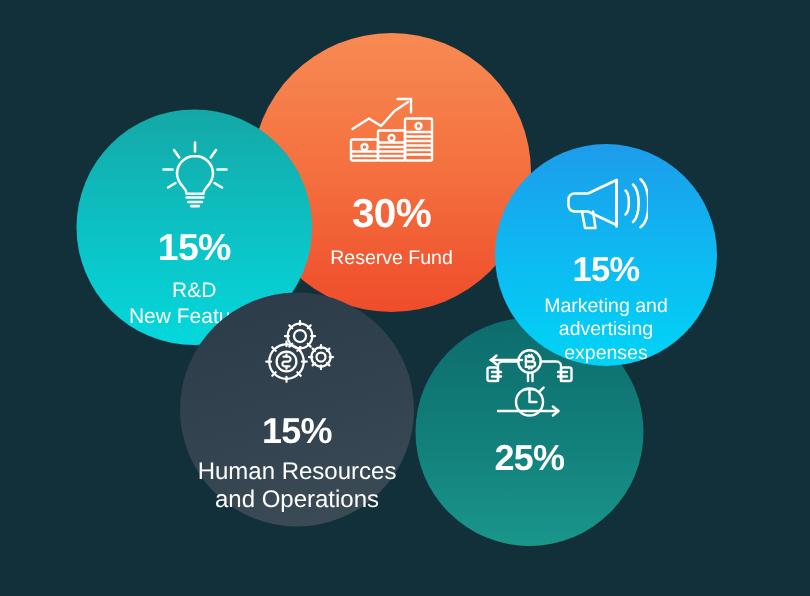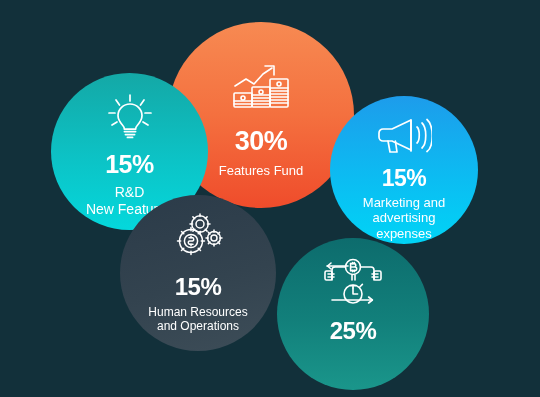--- a/index.html
+++ b/index.html
@@ -62,37 +62,37 @@
     left:330px; top:96px; width:148px; height:148px;
     background:linear-gradient(180deg,#1d9ceb 0%,#0cbcf2 55%,#00d4f6 100%);
     padding-top:20px;
     z-index:3;
   }
   #b-marketing .pct { font-size:23px; margin-top:7px; }
   #b-marketing .label { font-size:13px; margin-top:5px; }
 
   
   #b-transaction {
-    left:277px; top:238px; width:152px; height:152px;
+    left:277px; top:212px; width:152px; height:152px;
     background:linear-gradient(180deg,#0d6c6d 0%,#12807b 55%,#1a968b 100%);
     padding-top:20px;
     z-index:2;
   }
   #b-transaction .pct { font-size:24px; margin-top:7px; }
   #b-transaction .label { font-size:12px; margin-top:6px; }
 
   
   #b-hr {
     left:120px; top:195px; width:156px; height:156px;
     background:linear-gradient(165deg,#2b3b49 0%,#33434f 55%,#3d4d58 100%);
     padding-top:18px;
     z-index:4;
   }
   #b-hr .pct { font-size:24px; margin-top:8px; }
-  #b-hr .label { font-size:12px; margin-top:6px; }
+  #b-hr .label { font-size:16px; margin-top:6px; }
 </style>
 </head>
 <body>
 
 <div id="stage">
 
   <div class="bubble" id="b-reserve">
     <span class="icon">
       <svg width="64" height="54" viewBox="0 0 64 54" fill="none" stroke="#fff" stroke-width="1.6" stroke-linecap="round" stroke-linejoin="round">
         <path d="M6 26 L17 19 L25 24 L34 14 L43 8"></path>
@@ -102,21 +102,21 @@
         <path d="M5 41 H23 M5 44 H23"></path>
         <rect x="23" y="27" width="18" height="20" rx="1"></rect>
         <circle cx="32" cy="32" r="2"></circle>
         <path d="M23 35 H41 M23 38 H41 M23 41 H41 M23 44 H41"></path>
         <rect x="41" y="19" width="18" height="28" rx="1"></rect>
         <circle cx="50" cy="24" r="2"></circle>
         <path d="M41 28 H59 M41 31 H59 M41 34 H59 M41 37 H59 M41 40 H59 M41 43 H59"></path>
       </svg>
     </span>
     <span class="pct">30%</span>
-    <span class="label">Features Fund</span>
+    <span class="label">Reserve Fund</span>
   </div>
 
   <div class="bubble" id="b-rnd">
     <span class="icon">
       <svg width="50" height="46" viewBox="0 0 50 46" fill="none" stroke="#fff" stroke-width="1.7" stroke-linecap="round" stroke-linejoin="round">
         <path d="M25 2 V8"></path>
         <path d="M11 7 L14.5 12"></path>
         <path d="M39 7 L35.5 12"></path>
         <path d="M4 20 H10"></path>
         <path d="M46 20 H40"></path>

